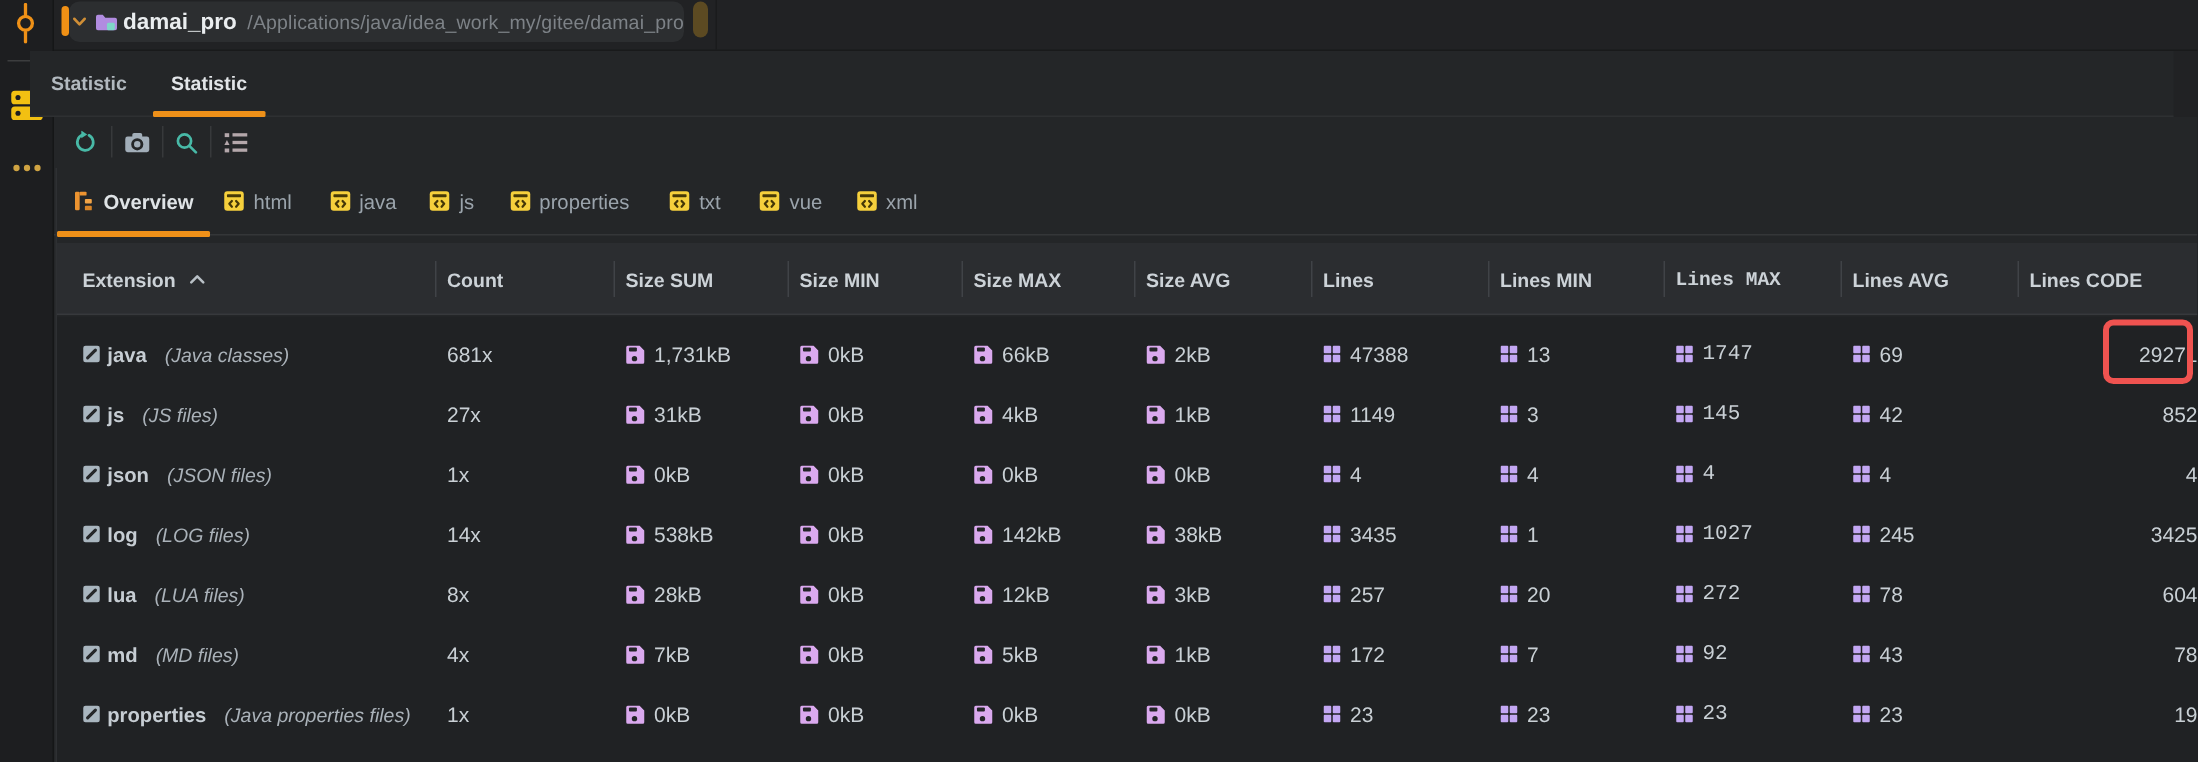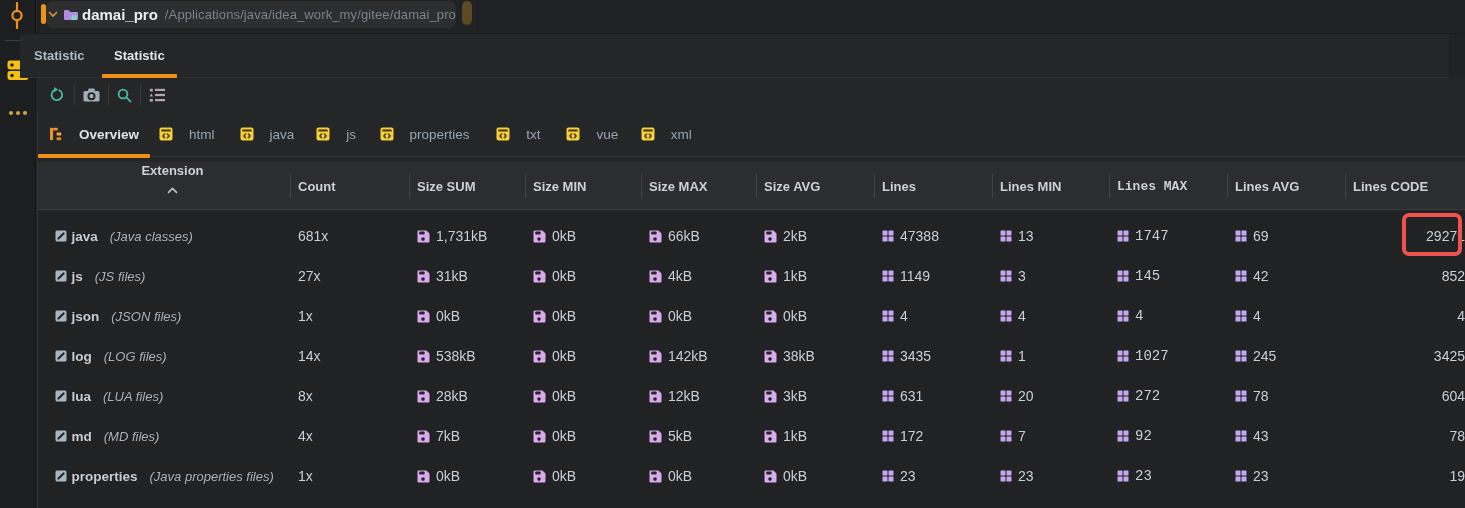--- a/index.html
+++ b/index.html
@@ -26,32 +26,32 @@
 .tw-tab{display:flex;align-items:center;padding:0 12px;font-weight:bold;font-size:13px;position:relative;}
 .tw-tab.title{color:#b2b9bf;}
 .tw-tab.active{color:#e2e5e8;margin-left:5.5px;}
 .tw-tab.active::after{content:"";position:absolute;left:0;right:0;bottom:-1px;height:4px;background:#ee9019;border-radius:1px;}
 
 .toolbar{left:36px;top:78px;width:1429px;height:34px;background:#242628;}
 .tb-btn{position:absolute;top:0;height:34px;width:24px;display:flex;align-items:center;justify-content:center;border-radius:4px;}
 .tb-sep{position:absolute;top:6px;width:1px;height:21px;background:#37393b;}
 
 .file-tabs{left:36px;top:112px;width:1429px;height:45px;background:#242628;border-bottom:1px solid #343638;display:flex;align-items:stretch;padding-left:2px;}
-.ftab{display:flex;align-items:center;gap:16px;padding:0 11px;font-size:13.5px;color:#9ba4ac;position:relative;}
+.ftab{display:flex;align-items:center;gap:6px;padding:0 11px;font-size:13.5px;color:#9ba4ac;position:relative;}
 .ftab .lbl{white-space:nowrap;}
 .ftab.active{color:#dfe3e6;font-weight:bold;}
 .ftab.active::after{content:"";position:absolute;left:0;right:0;bottom:-2px;height:4px;background:#ee9019;border-radius:1px;}
 .ftab:nth-child(2){margin-left:-2px;}.ftab:nth-child(3){margin-left:3px;}.ftab:nth-child(5){margin-left:1.5px;}.ftab:nth-child(6){margin-left:4.5px;}.ftab:nth-child(7){margin-left:4px;}.ftab:nth-child(8){margin-left:0.5px;justify-content:center;}
 
 .lower-bg{left:36px;top:112px;width:1429px;height:396px;background:#242628;z-index:-2;}
 .left-line{left:37px;top:112px;width:1px;height:396px;background:#2e3033;}
 
 .thead{left:38px;top:162px;width:1427px;height:48px;background:#2b2d30;border-bottom:1px solid #37393c;display:flex;align-items:stretch;}
 .th{display:flex;align-items:center;gap:9px;padding-left:8px;padding-top:1px;font-weight:bold;font-size:13px;color:#ccd2d7;position:relative;white-space:nowrap;}
-.th.first{padding-left:17px;flex-direction:column;}
+.th.first{padding-left:17px;}
 .th:not(.first)::before{content:"";position:absolute;left:0;top:12px;width:1px;height:24px;background:#404347;}
 .tbody{left:38px;top:211px;width:1427px;height:297px;background:#202224;padding-top:5px;}
 .tr{display:flex;height:40px;align-items:stretch;}
 .td{display:flex;align-items:center;gap:6px;padding-left:7px;font-size:14px;color:#c9d0d5;white-space:nowrap;}
 .td.first{padding-left:17px;gap:0;}
 .td .ext{font-weight:bold;font-size:13.5px;color:#c6cdd3;margin-left:4.5px;}
 .td .desc{font-style:italic;font-size:13px;color:#aab2b9;margin-left:12px;}
 .td.num{padding-left:8px;}
 .td.right{justify-content:flex-end;padding-right:0;}
 
@@ -585,21 +585,21 @@
         <div class="td c5 num">
         <svg width="13" height="13">
           <use href="#sym-floppy-disk-icon"></use>
         </svg>
         <span>3kB</span>
       </div>
         <div class="td c6 num">
         <svg width="12" height="12">
           <use href="#sym-lines-grid-icon"></use>
         </svg>
-        <span>631</span>
+        <span>257</span>
       </div>
         <div class="td c7 num">
         <svg width="12" height="12">
           <use href="#sym-lines-grid-icon"></use>
         </svg>
         <span>20</span>
       </div>
         <div class="td c8 num">
         <svg width="12" height="12">
           <use href="#sym-lines-grid-icon"></use>

